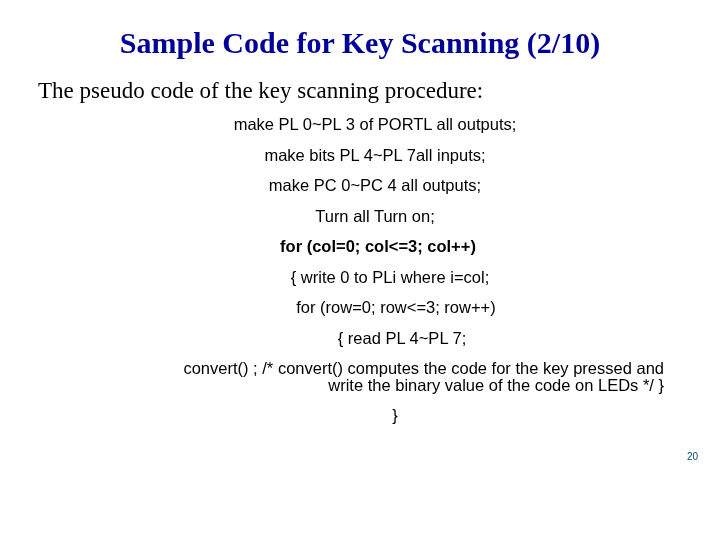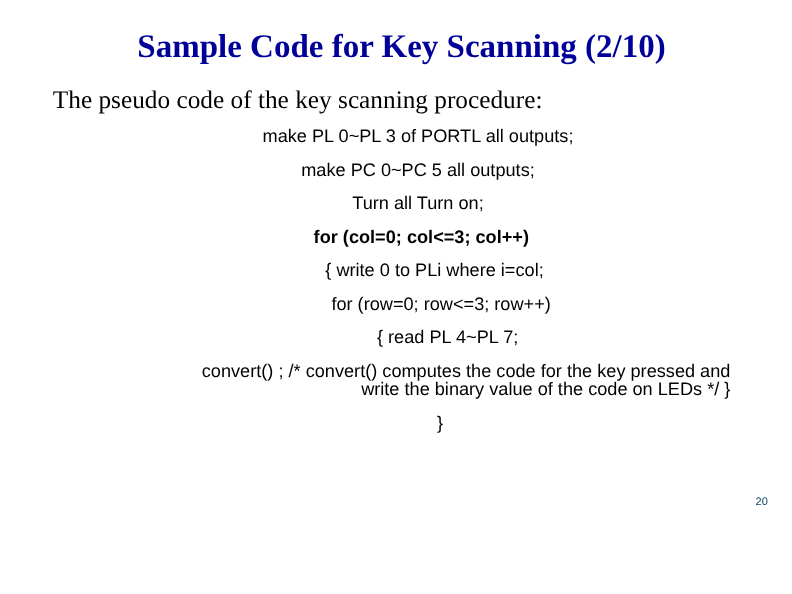--- a/index.html
+++ b/index.html
@@ -10,21 +10,21 @@
     background: #ffffff;
     font-family: "Times New Roman", Times, serif;
     color: #000000;
     position: relative;
   }
   .slide {
     width: 720px;
     height: 476px;
     position: relative;
     box-sizing: border-box;
-    padding: 24px 36px 0 46px;
+    padding: 24px 36px 0 36px;
   }
   .title {
     color: #000099;
     font-size: 30px;
     font-weight: bold;
     text-align: center;
     margin: 2px 0 18px 0;
     white-space: nowrap;
   }
   .intro {
@@ -65,21 +65,22 @@
 <body>
 
 <div class="slide">
 
   <h1 class="title">Sample Code for Key Scanning (2/10)</h1>
 
   <p class="intro">The pseudo code of the key scanning procedure:</p>
 
   <div class="codeblock">
     <p>make PL 0~PL 3 of PORTL all outputs;</p>
-    <p>make PC 0~PC 5 all outputs;</p>
+    <p>make bits PL 4~PL 7all inputs;</p>
+    <p>make PC 0~PC 4 all outputs;</p>
     <p>Turn all Turn on;</p>
     <p class="ind1">for (col=0; col&lt;=3; col++)</p>
     <p class="ind2">{  write 0 to PLi where i=col;</p>
     <p class="ind3">for (row=0; row&lt;=3; row++)</p>
     <p class="ind4">{ read PL 4~PL 7;</p>
     <p class="wrap" style="text-align:right; text-indent:96px;">convert() ; /* convert() computes the code for the key pressed and write the binary value of the code on LEDs */  }</p>
     <p class="closebrace">}</p>
   </div>
 
   <div class="pagenum">20</div>

